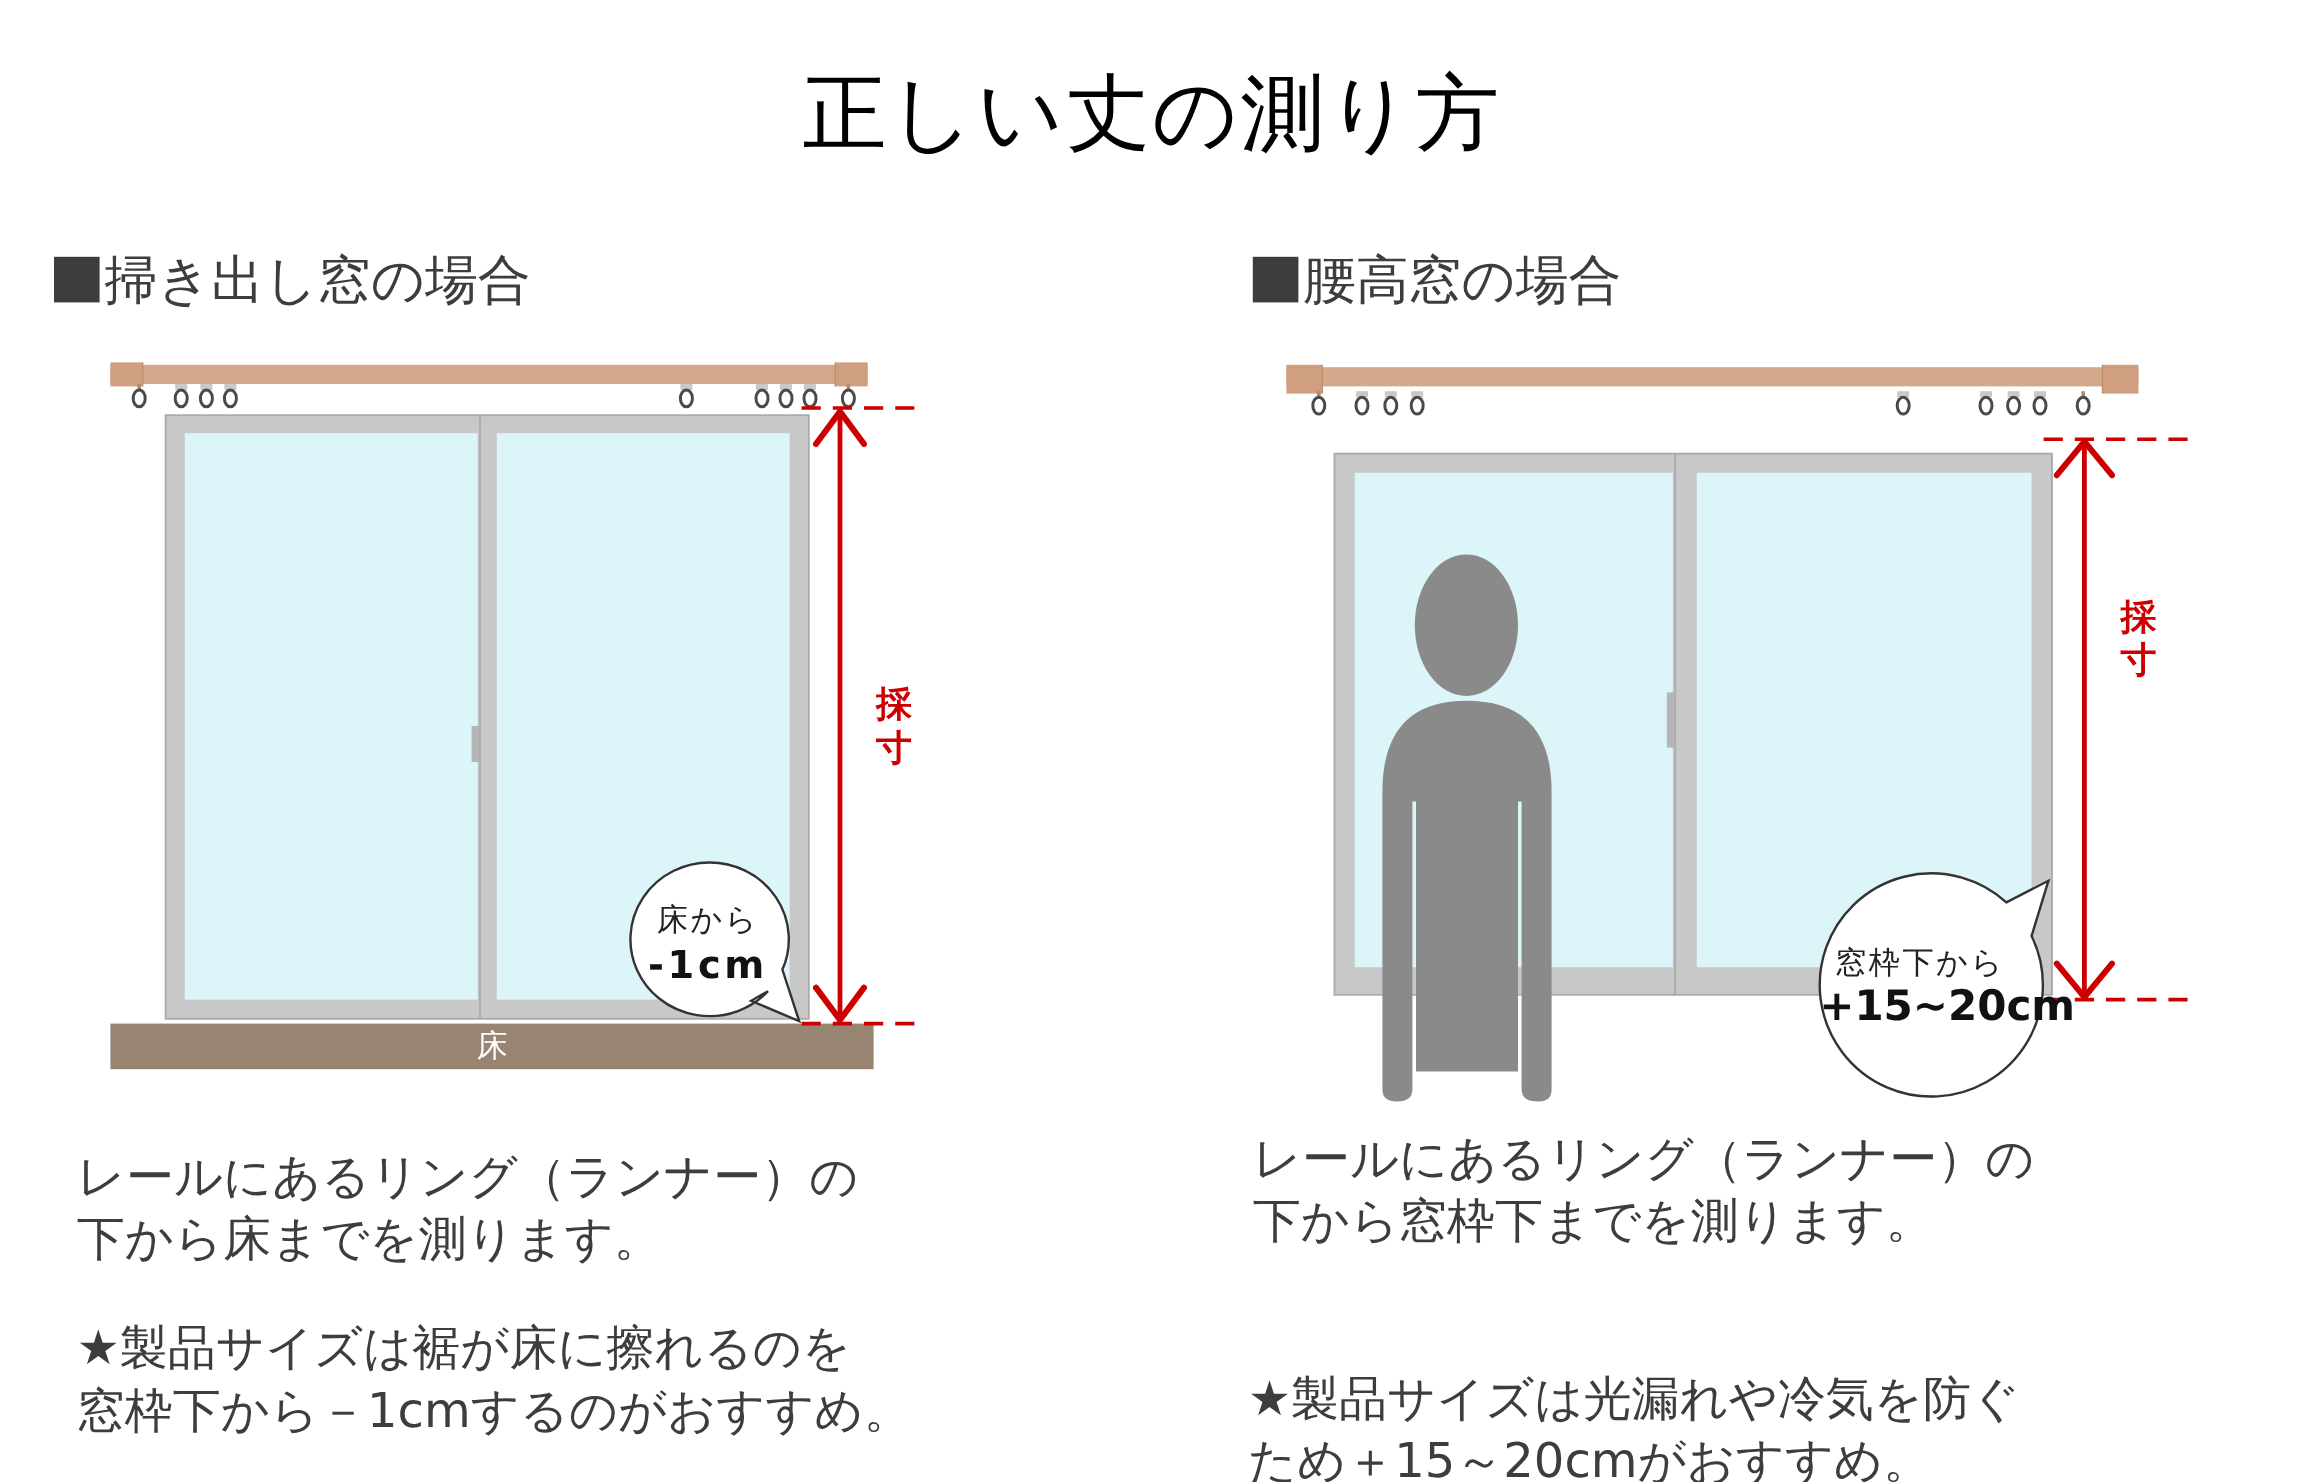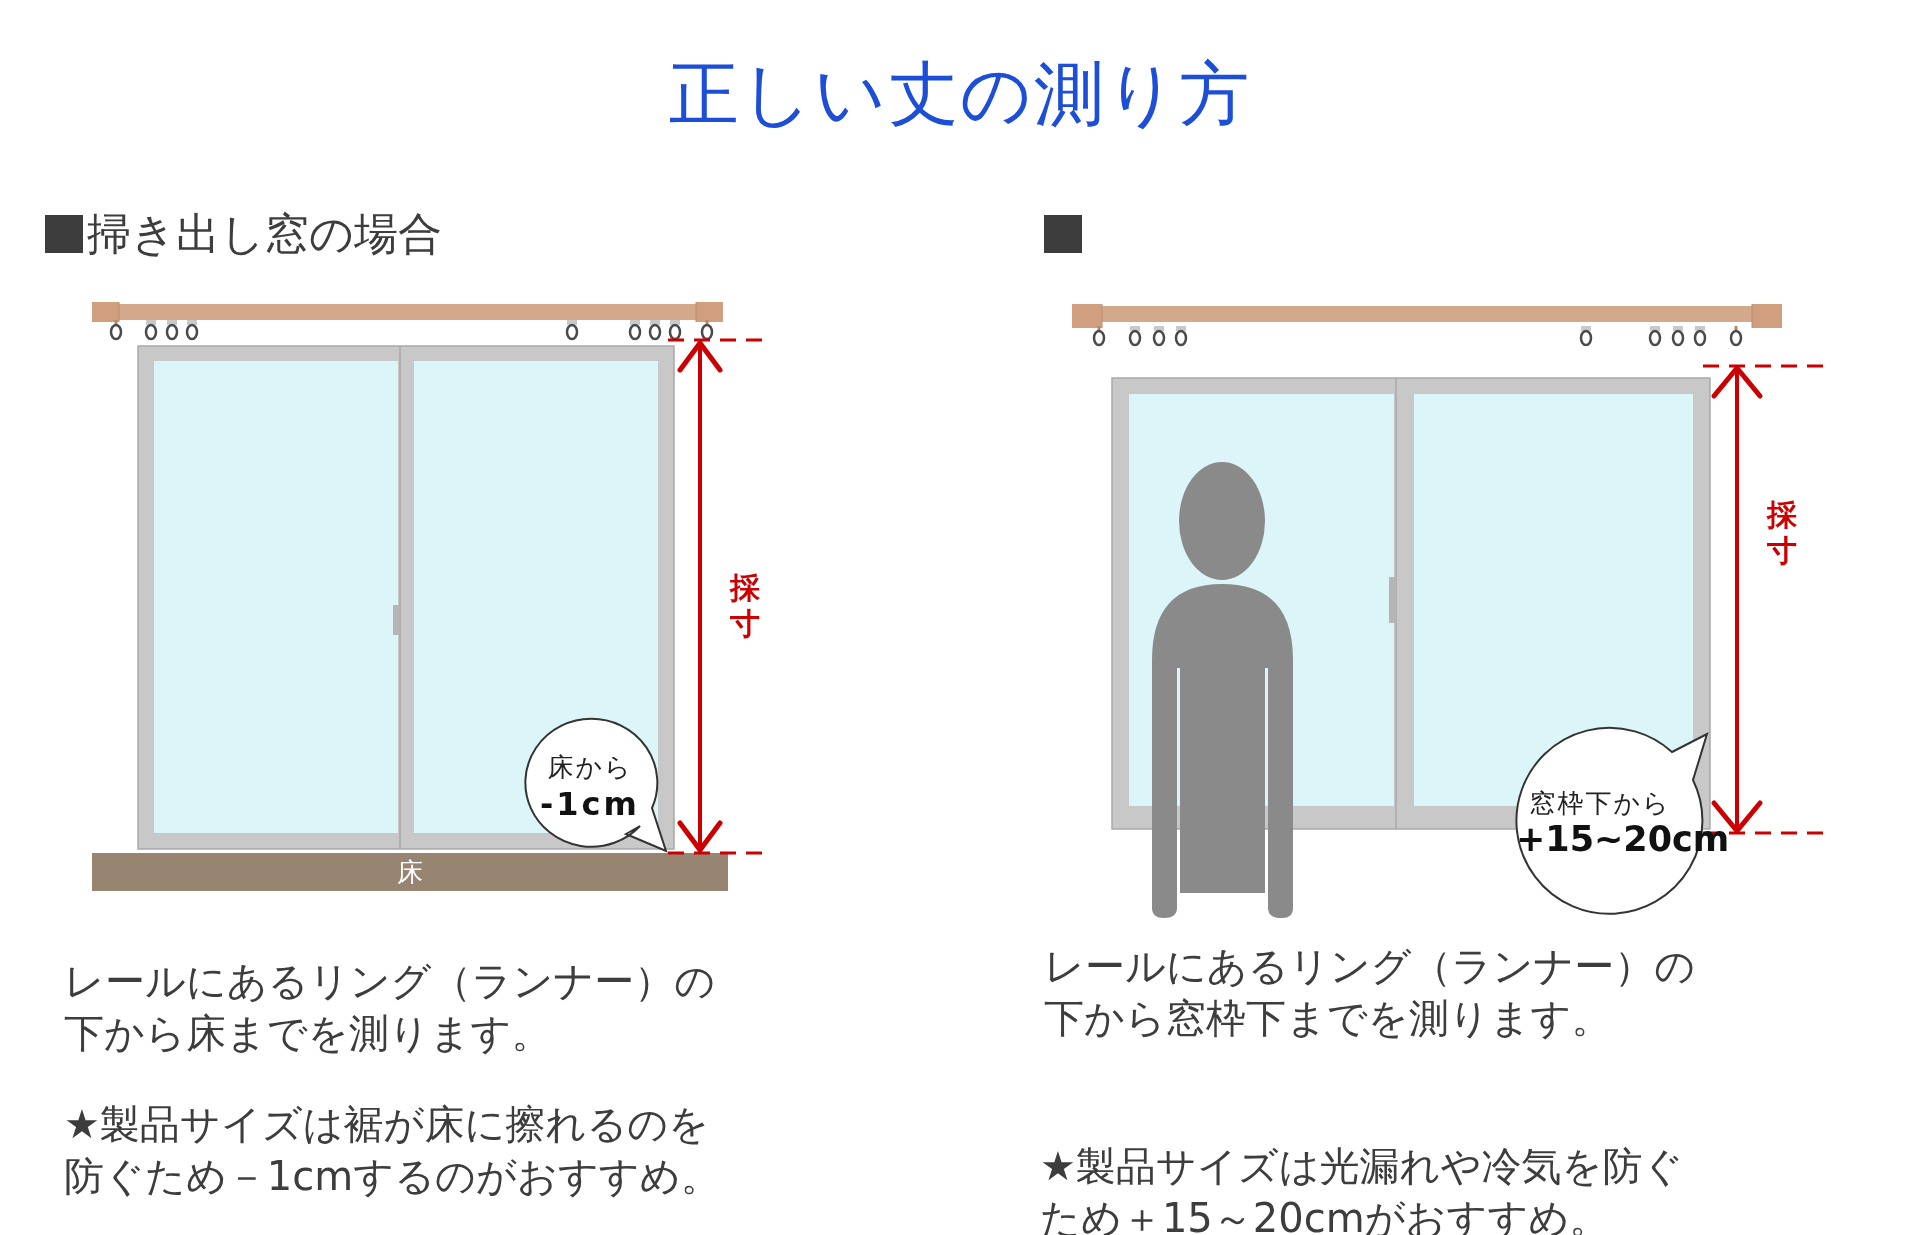--- a/index.html
+++ b/index.html
@@ -1,40 +1,40 @@
 <!DOCTYPE html>
 <html><head>
 <meta charset="utf-8">
 <style>
   html, body { margin:0; padding:0; background:#ffffff; }
   body { width:1920px; height:1235px; position:relative; overflow:hidden;
          font-family:"DejaVu Sans", "Liberation Sans", sans-serif; color:#3d3d3d; }
   .abs { position:absolute; }
-  .title { left:0; width:1920px; top:52px; text-align:center; font-size:70px; line-height:84px; letter-spacing:2px; color:#1d4ed8; }
+  .title { left:0; width:1920px; top:52px; text-align:center; font-size:70px; line-height:84px; letter-spacing:2px; color:#000000; }
   .heading { font-size:44px; line-height:52px; top:208px; color:#3d3d3d; white-space:nowrap; }
   .heading .sq { display:inline-block; width:38px; height:38px; background:#3d3d3d; vertical-align:-4px; margin-right:4px; }
   .desc { font-size:40px; line-height:52px; white-space:nowrap; color:#3d3d3d; }
   .note { font-size:40px; line-height:52px; white-space:nowrap; color:#3d3d3d; }
   svg.diagram { position:absolute; left:0; top:0; }
   .bubble-text { position:absolute; text-align:center; color:#222; white-space:nowrap; }
   .bubble-text .l1 { display:block; font-size:26px; line-height:34px; letter-spacing:2px; }
   .bubble-text .l2 { display:block; font-weight:bold; color:#111; }
   .measure-label { position:absolute; color:#cc0000; font-weight:bold; font-size:30px; line-height:36px; width:36px; text-align:center; }
   .floor-label { position:absolute; color:#ffffff; font-size:26px; line-height:30px; text-align:center; }
 </style>
 </head>
 <body>
 
 <div class="abs title">正しい丈の測り方</div>
 
 <div class="abs heading" style="left:45px;">
   <span class="sq"></span><span>掃き出し窓の場合</span>
 </div>
 <div class="abs heading" style="left:1044px;">
-  <span class="sq"></span>
+  <span class="sq"></span><span>腰高窓の場合</span>
 </div>
 
 <svg class="diagram" width="1920" height="1235" viewBox="0 0 1920 1235">
   <defs>
     <g id="ring">
       <rect x="-5" y="0" width="10" height="5" fill="#c9c9c9"></rect>
       <ellipse cx="0" cy="12" rx="5" ry="7" fill="none" stroke="#4a4a4a" stroke-width="2.5"></ellipse>
     </g>
     <g id="endring">
       <rect x="-1.5" y="0" width="3" height="5" fill="#b58a6a"></rect>
@@ -148,21 +148,21 @@
   <span class="l1">窓枠下から</span>
   <span class="l2" style="font-size:35px; line-height:38px;">+15~20cm</span>
 </div>
 
 <div class="abs desc" style="left:64px; top:955px;">
   <div>レールにあるリング（ランナー）の</div>
   <div>下から床までを測ります。</div>
 </div>
 <div class="abs note" style="left:64px; top:1098px;">
   <div>★製品サイズは裾が床に擦れるのを</div>
-  <div>防ぐため－1cmするのがおすすめ。</div>
+  <div>窓枠下から－1cmするのがおすすめ。</div>
 </div>
 
 <div class="abs desc" style="left:1044px; top:940px;">
   <div>レールにあるリング（ランナー）の</div>
   <div>下から窓枠下までを測ります。</div>
 </div>
 <div class="abs note" style="left:1040px; top:1140px;">
   <div>★製品サイズは光漏れや冷気を防ぐ</div>
   <div>ため＋15～20cmがおすすめ。</div>
 </div>

